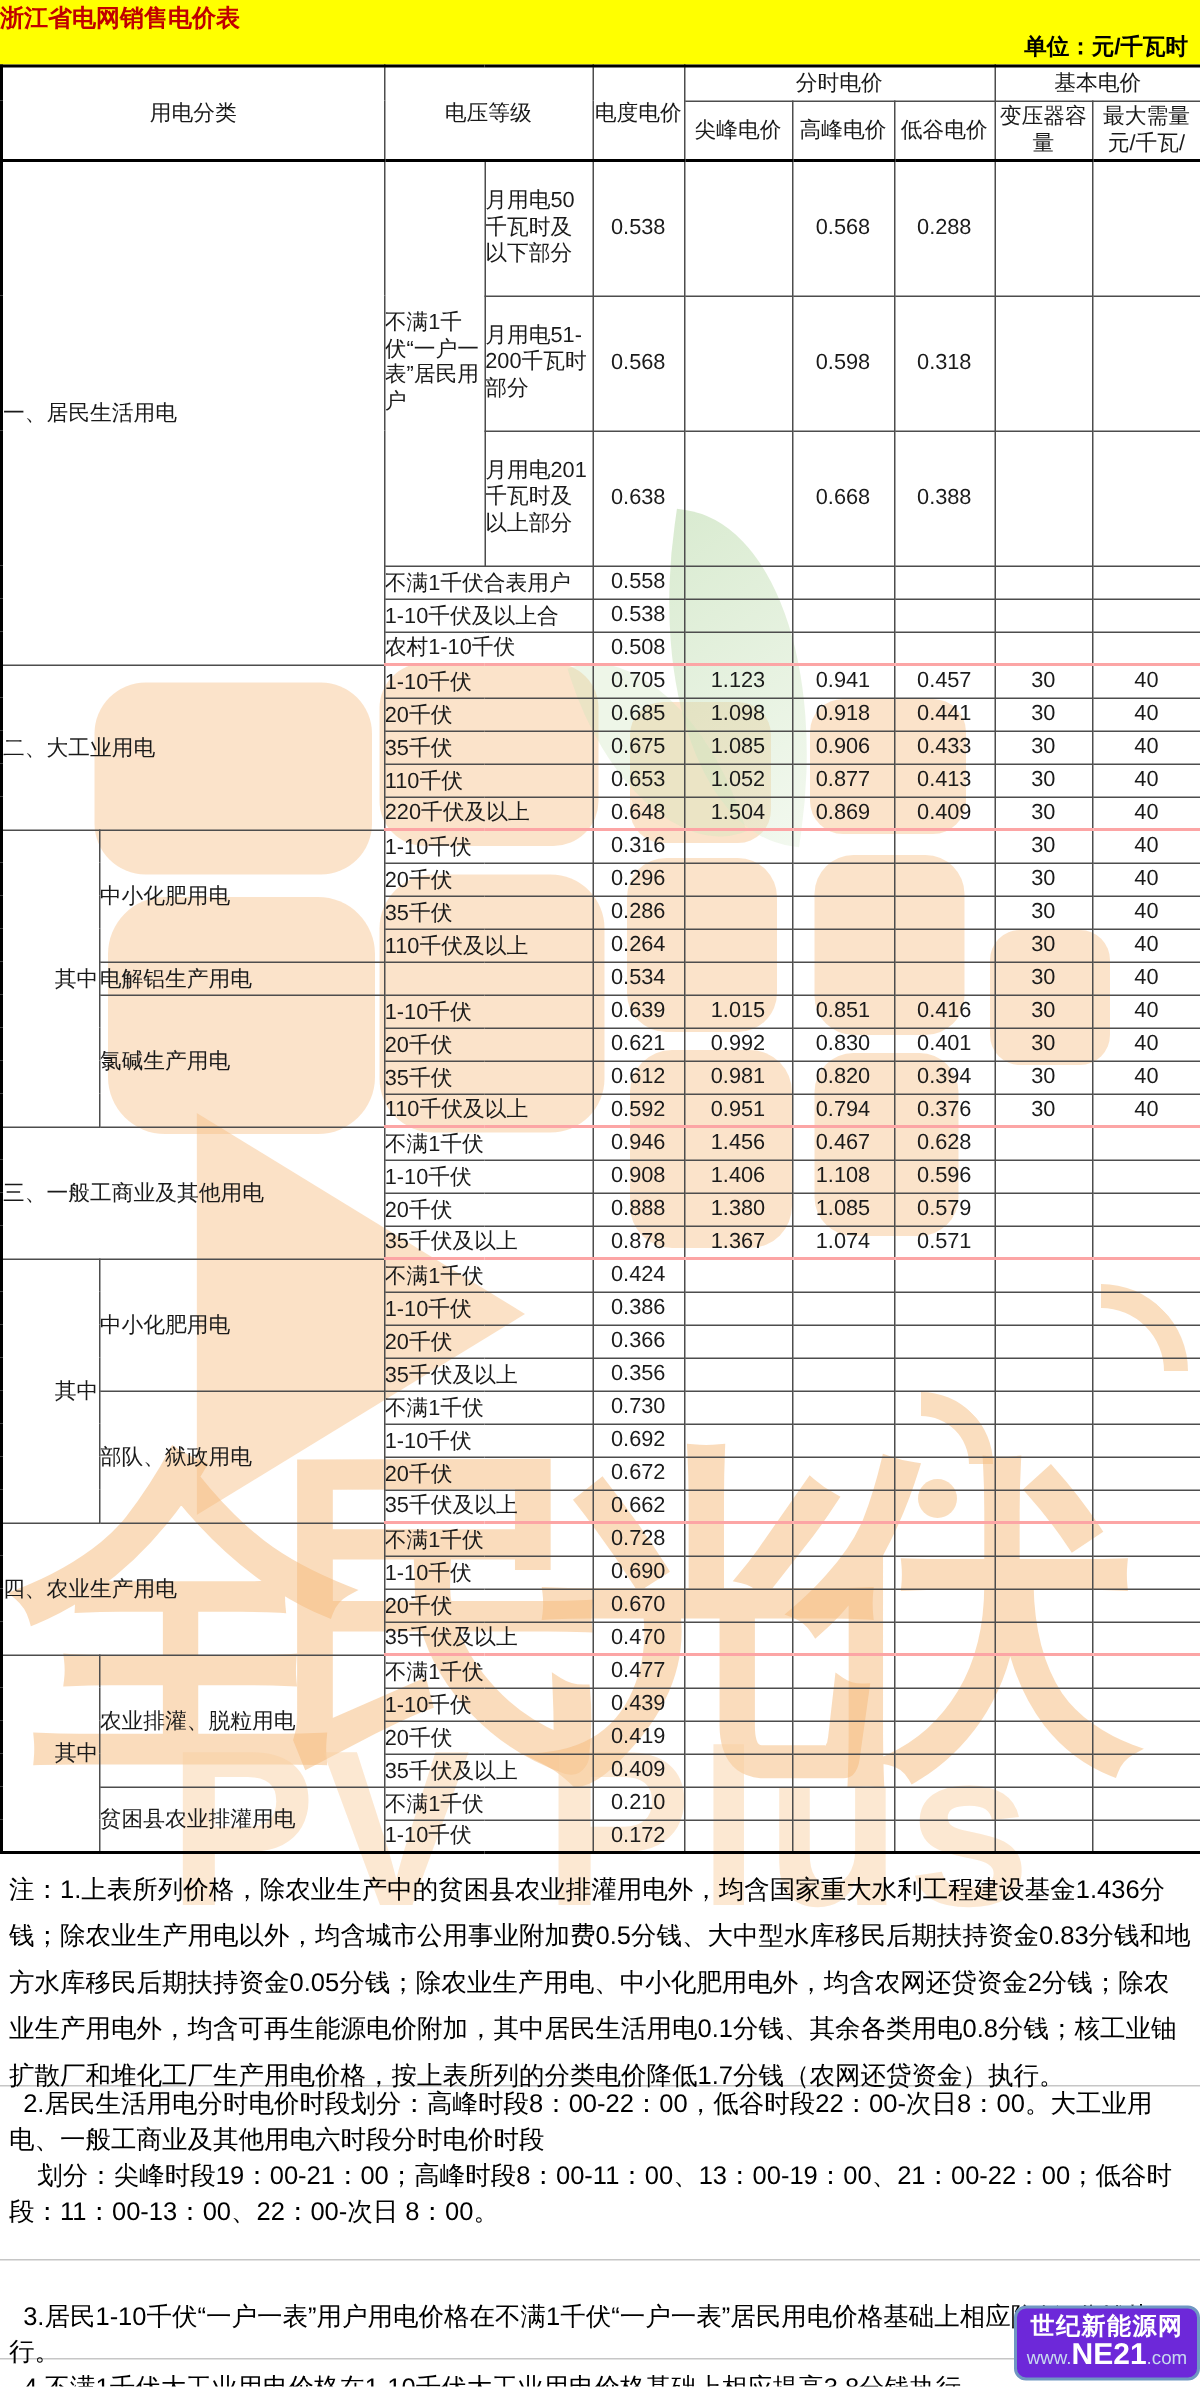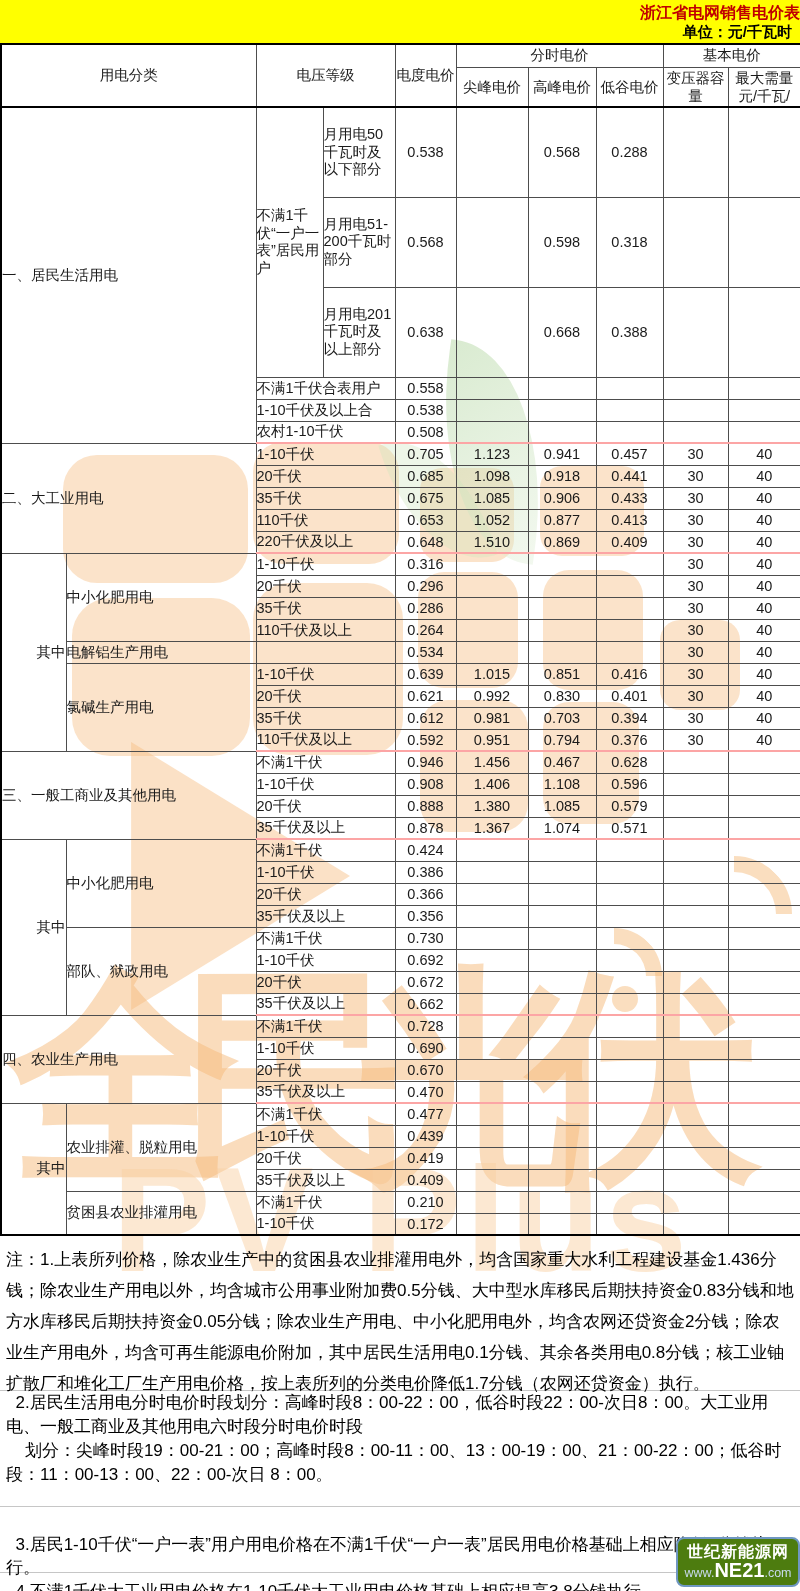--- a/index.html
+++ b/index.html
@@ -45,21 +45,21 @@
   }
   .wm .brand-sub {
     position:absolute; left:112px; top:1135px;
     font-size:148px; font-weight:bold; letter-spacing:4px;
     color:rgba(248,206,160,0.48); white-space:nowrap;
   }
 
   
   .banner { position:relative; z-index:1; width:800px; height:43px; background:#ffff00; }
   .banner .title {
-    text-align:right; font-size:16px; font-weight:bold; color:#c00000;
+    text-align:left; font-size:16px; font-weight:bold; color:#c00000;
     padding-top:4px; line-height:18px;
   }
   .banner .unit {
     text-align:right; font-size:15px; font-weight:bold; color:#000;
     padding-right:8px; line-height:19px;
   }
 
   
   table.price {
     position:relative; z-index:1;
@@ -89,21 +89,21 @@
   .notes { position:relative; z-index:1; width:800px; font-size:17px; color:#000; }
   .note { white-space:pre-wrap; padding-left:6px; padding-right:4px; }
   .note1 { height:154px; padding-top:8px;  line-height:31px; }
   .note2 { height:116px; line-height:24px; border-top:1px solid #c6c6c6; }
   .note3 { height:66px;  padding-top:26px; line-height:23px; border-top:1px solid #c6c6c6; }
   .note4 { height:37px;  padding-top:7px;  line-height:23px; border-top:1px solid #c6c6c6; }
 
   
   .logo-box {
     position:absolute; z-index:2; left:676px; top:1537px; width:124px; height:50px;
-    background:#4d7c0f; border:2px solid #6f97c2; border-radius:8px;
+    background:#6d28d9; border:2px solid #6f97c2; border-radius:8px;
     text-align:center; padding-top:3px;
   }
   .logo-box .lt { font-size:16px; font-weight:bold; color:#ffffff; letter-spacing:1px; line-height:20px; }
   .logo-box .lu { font-size:12.5px; color:#c8daee; line-height:16px; }
   .logo-box .lu .ne { font-size:20px; font-weight:bold; color:#ffffff;text-align:right; }
 </style>
 </head>
 <body>
 
 <div class="page">
@@ -254,21 +254,21 @@
           <td class="num">0.653</td>
           <td class="num">1.052</td>
           <td class="num">0.877</td>
           <td class="num">0.413</td>
           <td class="num">30</td>
           <td class="num">40</td>
         </tr>
         <tr class="thick">
           <td colspan="2" class="volt">220千伏及以上</td>
           <td class="num">0.648</td>
-          <td class="num">1.510</td>
+          <td class="num">1.504</td>
           <td class="num">0.869</td>
           <td class="num">0.409</td>
           <td class="num">30</td>
           <td class="num">40</td>
         </tr>
         <tr>
           <td rowspan="9" class="mid">其中</td>
           <td rowspan="4" class="sub">中小化肥用电</td>
           <td colspan="2" class="volt">1-10千伏</td>
           <td class="num">0.316</td>
@@ -331,21 +331,21 @@
           <td class="num">0.992</td>
           <td class="num">0.830</td>
           <td class="num">0.401</td>
           <td class="num">30</td>
           <td class="num">40</td>
         </tr>
         <tr>
           <td colspan="2" class="volt">35千伏</td>
           <td class="num">0.612</td>
           <td class="num">0.981</td>
-          <td class="num">0.703</td>
+          <td class="num">0.820</td>
           <td class="num">0.394</td>
           <td class="num">30</td>
           <td class="num">40</td>
         </tr>
         <tr class="thick">
           <td colspan="2" class="volt">110千伏及以上</td>
           <td class="num">0.592</td>
           <td class="num">0.951</td>
           <td class="num">0.794</td>
           <td class="num">0.376</td>

